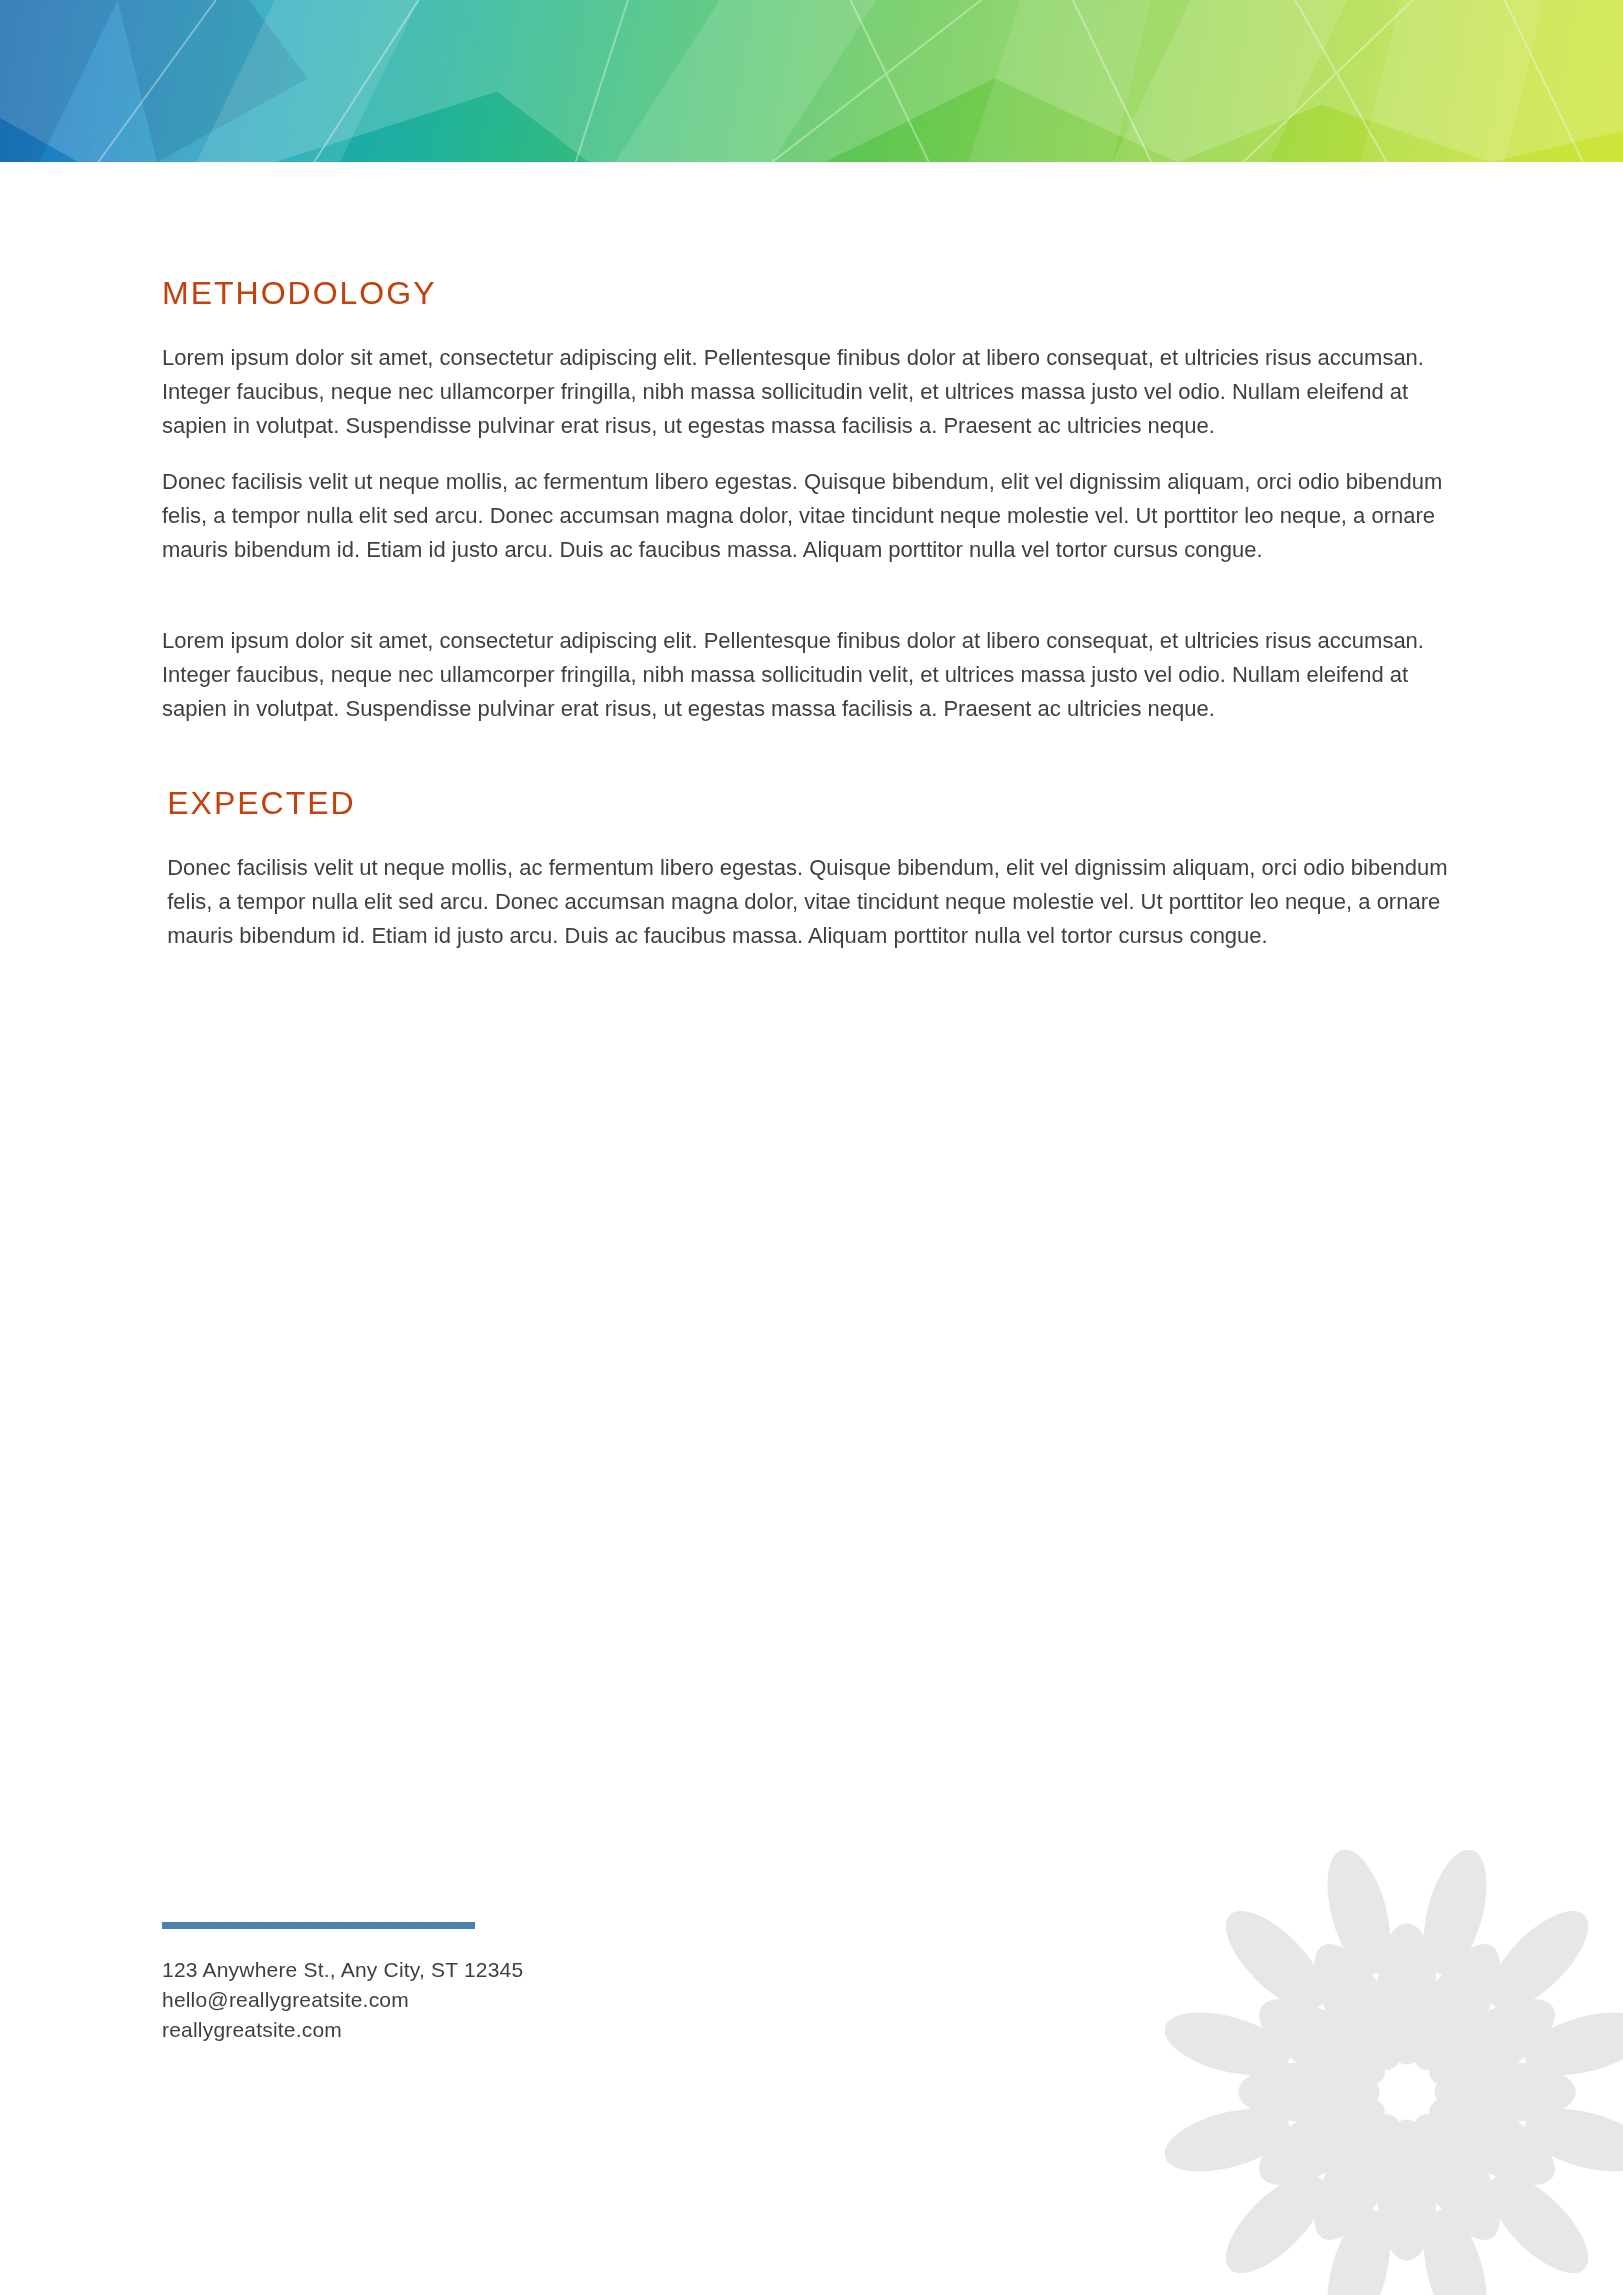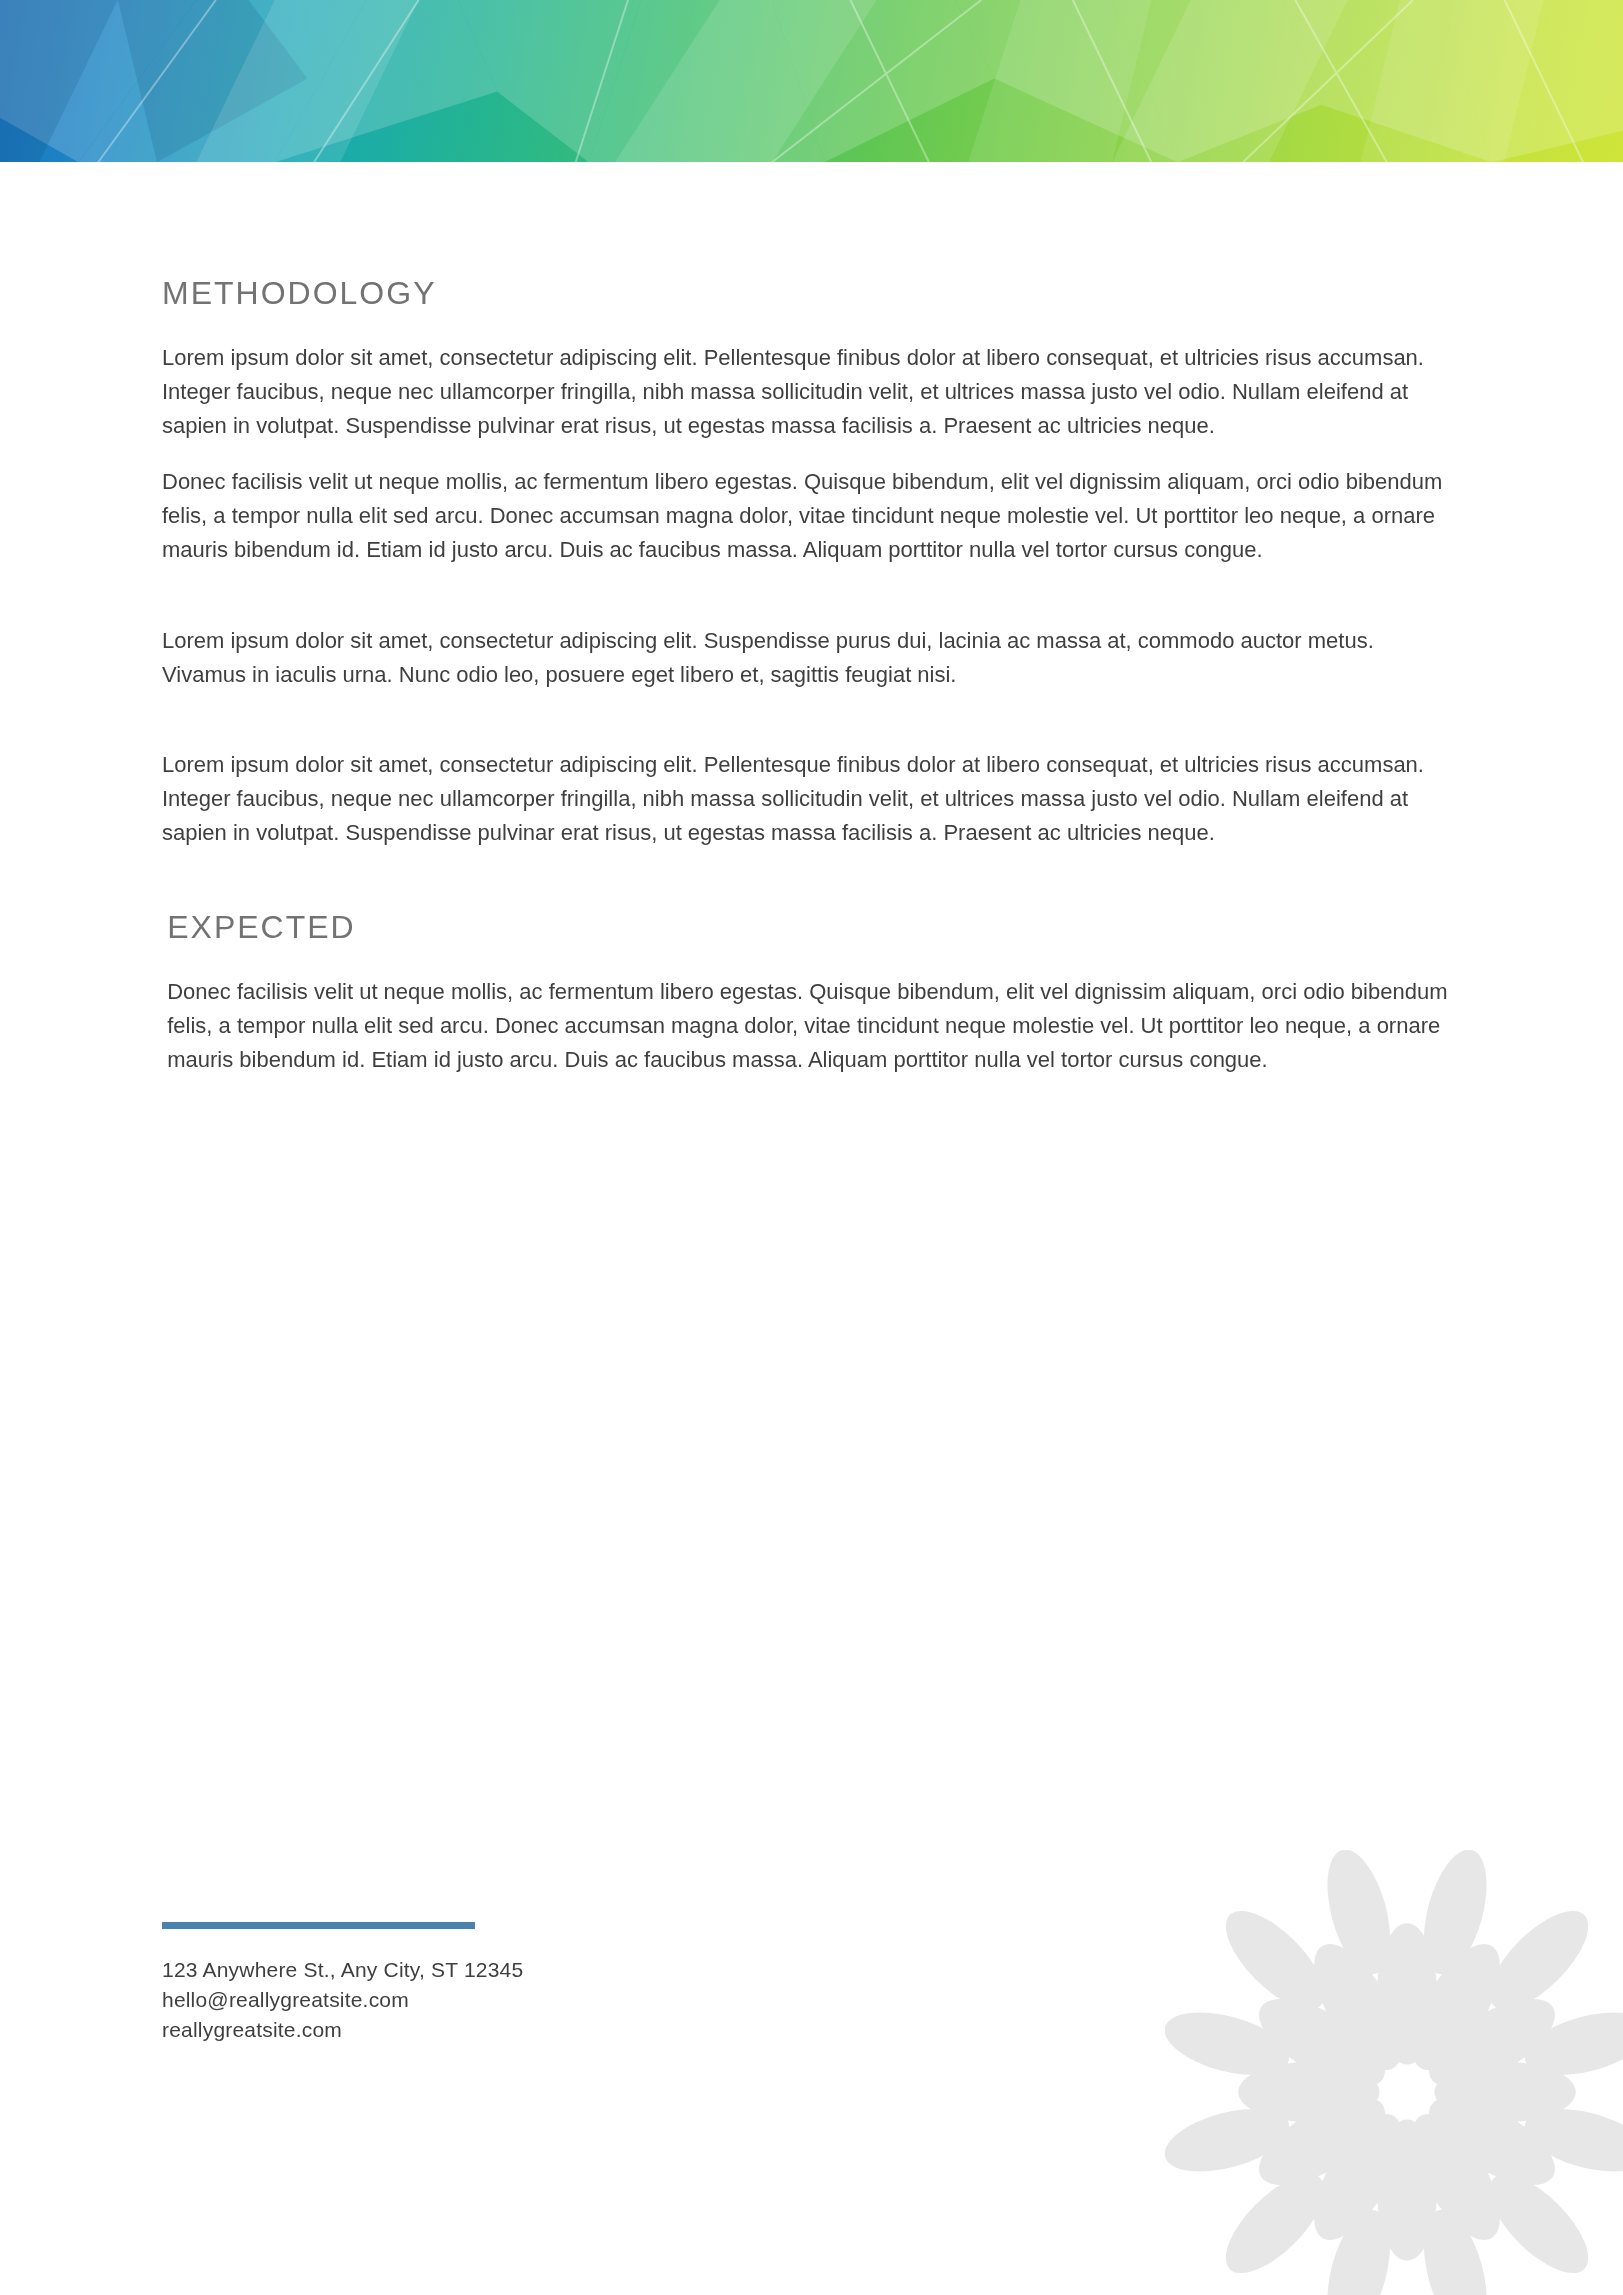--- a/index.html
+++ b/index.html
@@ -40,21 +40,21 @@
   .content {
     position:absolute;
     left:162px;
     top:275px;
     width:1308px;
   }
   h2.sec-title {
     font-size:32px;
     letter-spacing:2px;
     font-weight:400;
-    color:#737373;
+    color:#c2410c;
     margin:0 0 29px 0;
   }
   p.body {
     font-size:22px;
     line-height:1.55;
     color:#3f3f3f;
     margin:0 16px 22px 0;
     max-width:1302px;
   }
   p.body:last-child { margin-bottom:0; }
@@ -150,21 +150,20 @@
 
   <div class="content">
 
     <section class="sec" id="sec-methodology">
       <h2 class="sec-title">METHODOLOGY</h2>
       <p class="body">Lorem ipsum dolor sit amet, consectetur adipiscing elit. Pellentesque finibus dolor at libero consequat, et ultricies risus accumsan. Integer faucibus, neque nec ullamcorper fringilla, nibh massa sollicitudin velit, et ultrices massa justo vel odio. Nullam eleifend at sapien in volutpat. Suspendisse pulvinar erat risus, ut egestas massa facilisis a. Praesent ac ultricies neque.</p>
       <p class="body">Donec facilisis velit ut neque mollis, ac fermentum libero egestas. Quisque bibendum, elit vel dignissim aliquam, orci odio bibendum felis, a tempor nulla elit sed arcu. Donec accumsan magna dolor, vitae tincidunt neque molestie vel. Ut porttitor leo neque, a ornare mauris bibendum id. Etiam id justo arcu. Duis ac faucibus massa. Aliquam porttitor nulla vel tortor cursus congue.</p>
     </section>
 
     <section class="sec" id="sec-research">
-      <p class="body">Lorem ipsum dolor sit amet, consectetur adipiscing elit. Suspendisse purus dui, lacinia ac massa at, commodo auctor metus. Vivamus in iaculis urna. Nunc odio leo, posuere eget libero et, sagittis feugiat nisi.</p>
     </section>
 
     <section class="sec" id="sec-outcomes">
       <p class="body">Lorem ipsum dolor sit amet, consectetur adipiscing elit. Pellentesque finibus dolor at libero consequat, et ultricies risus accumsan. Integer faucibus, neque nec ullamcorper fringilla, nibh massa sollicitudin velit, et ultrices massa justo vel odio. Nullam eleifend at sapien in volutpat. Suspendisse pulvinar erat risus, ut egestas massa facilisis a. Praesent ac ultricies neque.</p>
     </section>
 
     <section class="sec sec-indent" id="sec-timetable">
       <h2 class="sec-title">EXPECTED</h2>
       <p class="body">Donec facilisis velit ut neque mollis, ac fermentum libero egestas. Quisque bibendum, elit vel dignissim aliquam, orci odio bibendum felis, a tempor nulla elit sed arcu. Donec accumsan magna dolor, vitae tincidunt neque molestie vel. Ut porttitor leo neque, a ornare mauris bibendum id. Etiam id justo arcu. Duis ac faucibus massa. Aliquam porttitor nulla vel tortor cursus congue.</p>
     </section>

